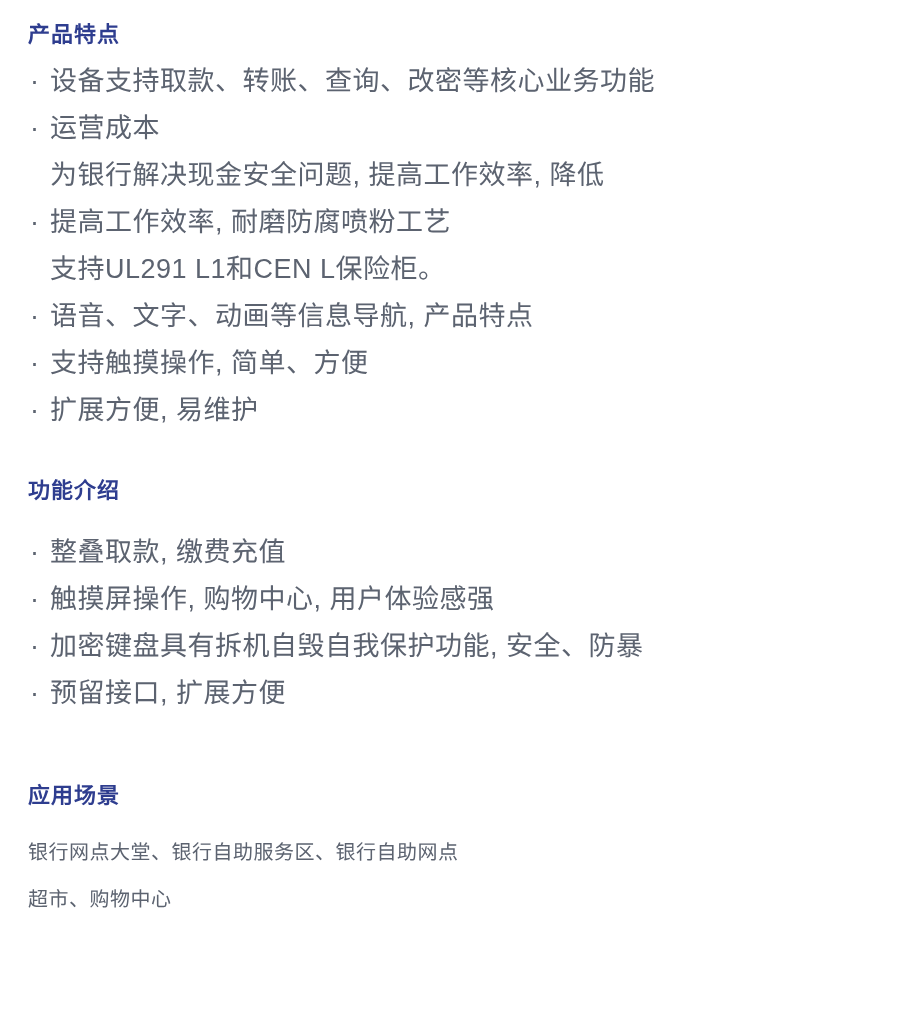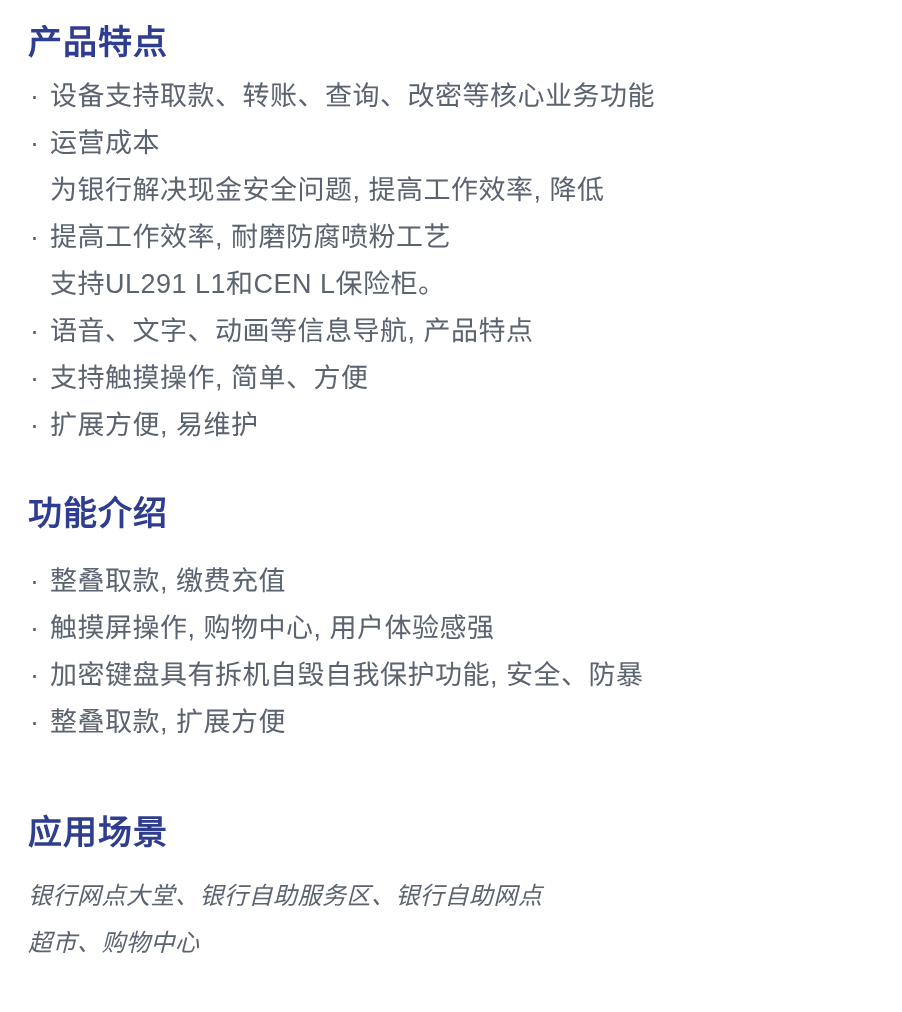--- a/index.html
+++ b/index.html
@@ -18,21 +18,21 @@
     box-sizing: border-box;
     width: 902px;
     height: 1012px;
     padding: 22px 28px 0 28px;
     position: relative;
   }
   .section {
     margin: 0;
   }
   .section-title {
-    font-size: 34px;
+    font-size: 22px;
     font-weight: bold;
     color: #2e3d8f;
     letter-spacing: 1px;
     line-height: 1.2;
     margin: 0 0 10px 0;
   }
   .bullet-list {
     list-style: none;
     margin: 0;
     padding: 0;
@@ -56,25 +56,24 @@
   .bullet-list li .cont {
     display: block;
     padding-left: 2px;
   }
   .plain-list {
     list-style: none;
     margin: 0;
     padding: 0;
   }
   .plain-list li {
-    font-size: 24px;
+    font-size: 20px;
     line-height: 47px;
     color: #5c6370;
     letter-spacing: 0.5px;
-    font-style: italic;
   }
   .gap-features-functions { height: 44px; }
   .gap-functions-scenarios { height: 66px; }
   .section-functions .section-title { margin-bottom: 24px; }
   .section-scenarios .section-title { margin-bottom: 20px; }
 </style>
 </head>
 <body>
 
 <div class="page">
@@ -123,21 +122,21 @@
       <li>
         <span class="dot">·</span>
         <span class="cont">触摸屏操作, 购物中心, 用户体验感强</span>
       </li>
       <li>
         <span class="dot">·</span>
         <span class="cont">加密键盘具有拆机自毁自我保护功能, 安全、防暴</span>
       </li>
       <li>
         <span class="dot">·</span>
-        <span class="cont">整叠取款, 扩展方便</span>
+        <span class="cont">预留接口, 扩展方便</span>
       </li>
     </ul>
   </section>
 
   <div class="gap-functions-scenarios"></div>
 
   <section class="section section-scenarios">
     <h2 class="section-title">应用场景</h2>
     <ul class="plain-list">
       <li>银行网点大堂、银行自助服务区、银行自助网点</li>

